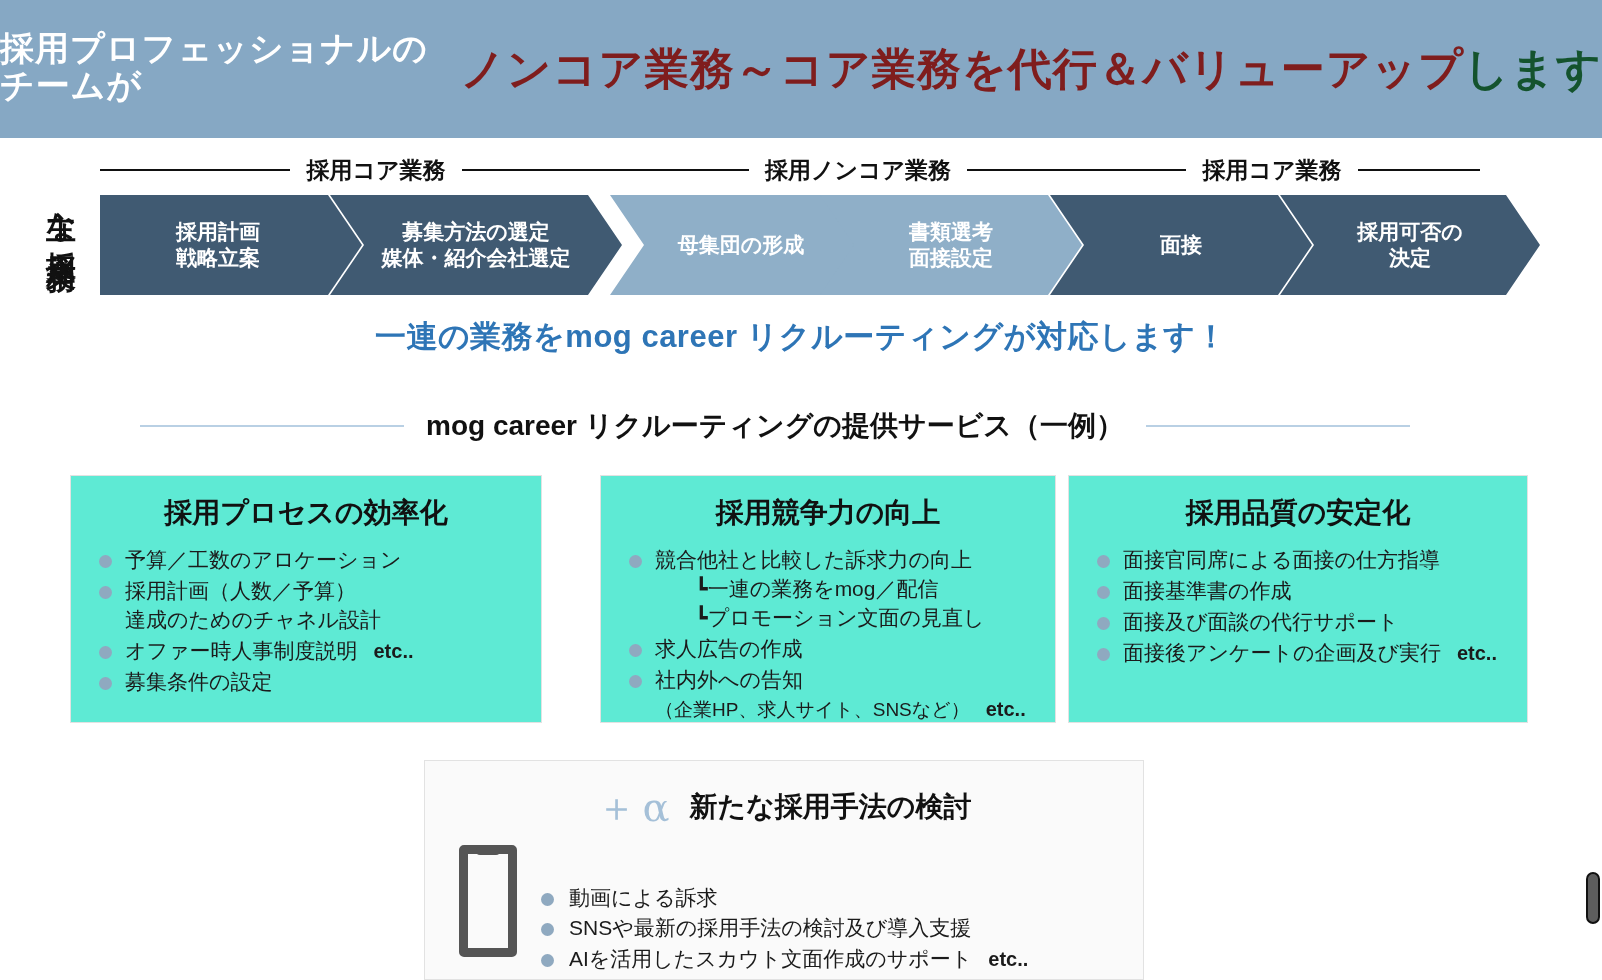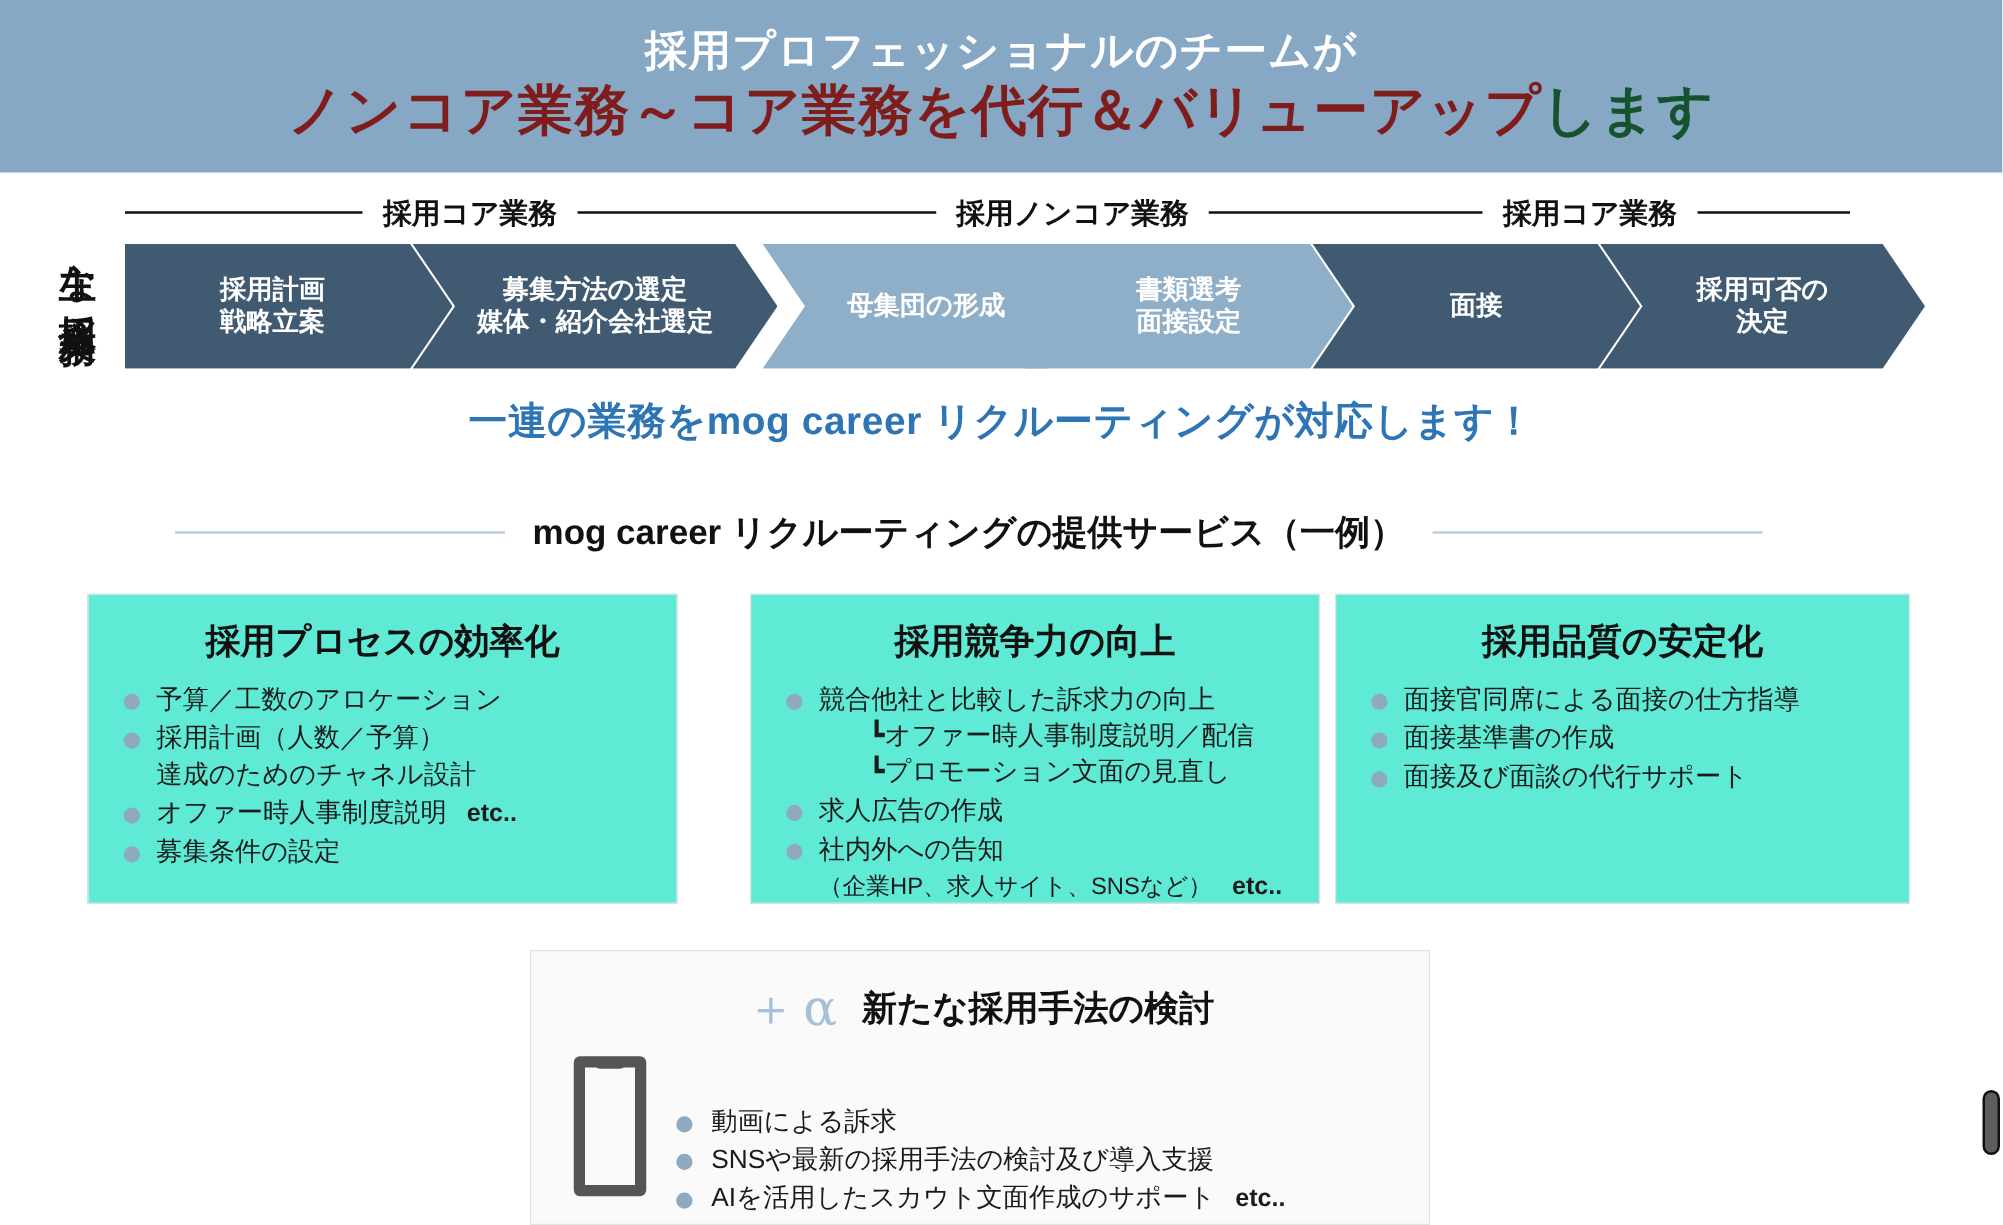--- a/index.html
+++ b/index.html
@@ -7,21 +7,21 @@
     width:1602px;height:980px;
     background:#ffffff;
     font-family:"Liberation Sans","DejaVu Sans",sans-serif;
     overflow:hidden;position:relative;
   }
 
   
   .header-band{
     position:absolute;left:0;top:0;width:1602px;height:138px;
     background:#86a8c4;
-    display:flex;flex-direction:column;align-items:center;justify-content:center;
+    display:flex;flex-direction:row;align-items:center;justify-content:center;
     box-sizing:border-box;
   }
   .header-line1{
     color:#ffffff;font-size:34px;font-weight:700;letter-spacing:1px;
     line-height:1.1;margin-bottom:4px;
   }
   .header-line2{
     font-size:44px;font-weight:700;letter-spacing:1px;line-height:1.15;
     white-space:nowrap;
   }
@@ -250,21 +250,21 @@
     </li>
   </ul>
 </div>
 
 <div class="card" id="card2">
   <div class="card-title">採用競争力の向上</div>
   <ul class="blist">
     <li>
       <span class="dot"></span>
       <span>競合他社と比較した訴求力の向上</span>
-      <span class="subline">┗オファー時人事制度説明／配信</span>
+      <span class="subline">┗一連の業務をmog／配信</span>
       <span class="subline">┗プロモーション文面の見直し</span>
     </li>
     <li>
       <span class="dot"></span>
       <span>求人広告の作成</span>
     </li>
     <li>
       <span class="dot"></span>
       <span>社内外への告知</span>
       <span class="note"><span>（企業HP、求人サイト、SNSなど）</span><span class="etc">etc..</span></span>
@@ -279,20 +279,24 @@
       <span class="dot"></span>
       <span>面接官同席による面接の仕方指導</span>
     </li>
     <li>
       <span class="dot"></span>
       <span>面接基準書の作成</span>
     </li>
     <li>
       <span class="dot"></span>
       <span>面接及び面談の代行サポート</span>
+    </li>
+    <li>
+      <span class="dot"></span>
+      <span>面接後アンケートの企画及び実行</span><span class="etc">etc..</span>
     </li>
   </ul>
 </div>
 
 <div id="card4">
   <div class="pa-head">
     <div class="pa-symbol">＋α</div>
     <div class="pa-title">新たな採用手法の検討</div>
   </div>
   <div class="pa-body">

